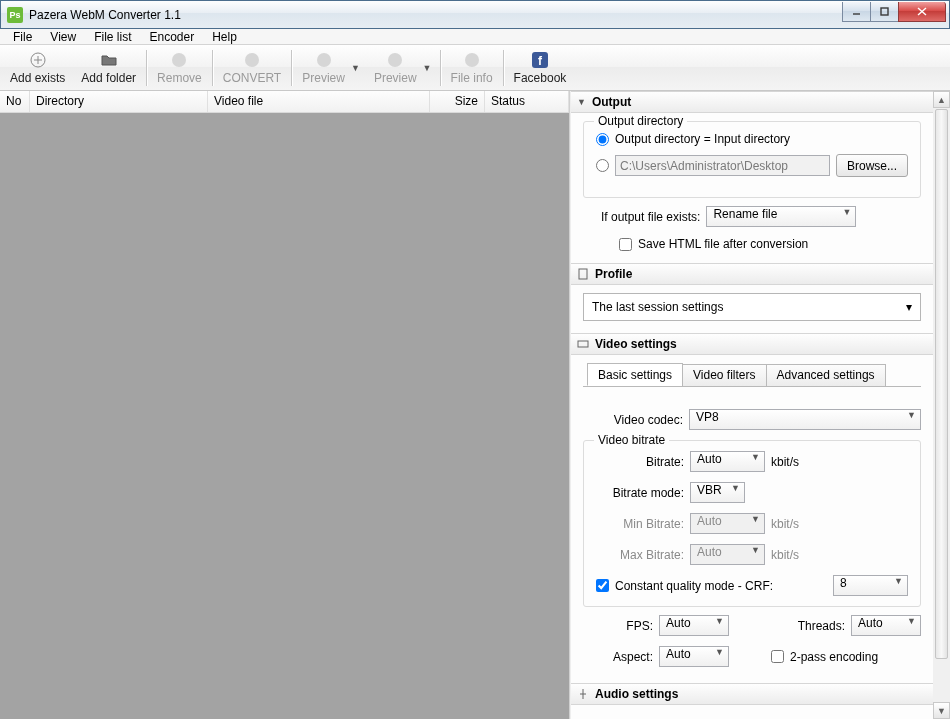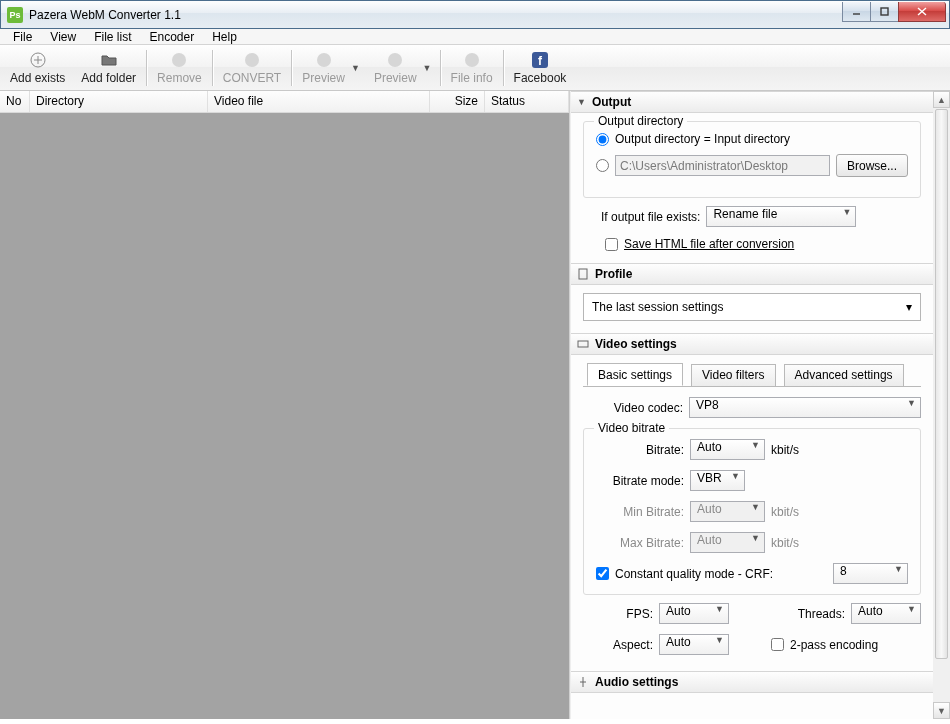--- a/index.html
+++ b/index.html
@@ -53,21 +53,21 @@
 .lbl-r { text-align:right; display:inline-block; }
 .radio, .checkbox { width:13px; height:13px; }
 input.txt { height:21px; border:1px solid #abadb3; padding:0 4px; background:#fff; }
 input.txt.disabled { background:#f1f1f1; color:#7a7a7a; }
 .btn { height:23px; border:1px solid #a7a7a7; background:linear-gradient(#fdfdfd,#e7e7e7); border-radius:3px; padding:0 10px; }
 .select { height:21px; border:1px solid #abadb3; background:linear-gradient(#fff,#f0f0f0); display:inline-flex; align-items:flex-start; justify-content:space-between; padding:0 4px 0 6px; }
 .select .arrow{ font-size:9px; color:#555; }
 .select.disabled { color:#8a8a8a; background:#f0f0f0; }
 
 
-.tabs { display:flex; border-bottom:1px solid #b9b9b9; padding-left:4px; gap:9px; margin-bottom:10px;}
+.tabs { display:flex; border-bottom:1px solid #b9b9b9; padding-left:4px; gap:0; margin-bottom:22px;}
 .tab { padding:3px 10px; border:1px solid #b9b9b9; background:linear-gradient(#fcfcfc,#ececec); margin-right:-1px; position:relative; top:1px; }
 .tab.active { background:#fff; border-bottom:1px solid #fff; top:0; padding-top:4px;}
 
 .profile-sel { height:28px; border:1px solid #b6b6b6; background:#fff; display:flex; align-items:center; justify-content:space-between; padding:0 8px;}
 
 .scrollbar { position:absolute; right:0; top:0; bottom:0; width:17px; background:#f0f0f0; }
 .sarrow { height:17px; border:1px solid #c9c9c9; background:linear-gradient(#fff,#e6e6e6); display:flex; align-items:center; justify-content:center; font-size:9px; color:#606060;}
 .sthumb { position:absolute; left:2px; right:2px; top:18px; height:550px; background:linear-gradient(90deg,#e8e8e8,#f8f8f8,#e3e3e3); border:1px solid #c5c5c5; border-radius:2px;}
 
 .disabled-text{ color:#8a8a8a; }
@@ -227,21 +227,21 @@
           <button class="btn">Browse...</button>
         </div>
       </div>
       <div class="form-row gap6" style="margin-left:18px;">
         <span>If output file exists:</span>
         <div class="select" style="width:150px">
               <span>Rename file</span>
               <span class="arrow">▼</span>
             </div>
       </div>
-      <label class="row" style="margin-left:22px;margin-bottom:0;text-decoration:underline;">
+      <label class="row" style="margin-left:36px;margin-bottom:0;">
         <input type="checkbox" class="checkbox" style="">
         <span>Save HTML file after conversion</span>
       </label>
     </div>
 
     <div class="section-hdr">
       <span class="hicon">
             <svg width="12" height="12">
               <rect x="2" y="1" width="8" height="10" fill="none" stroke="#666"></rect>
             </svg>

